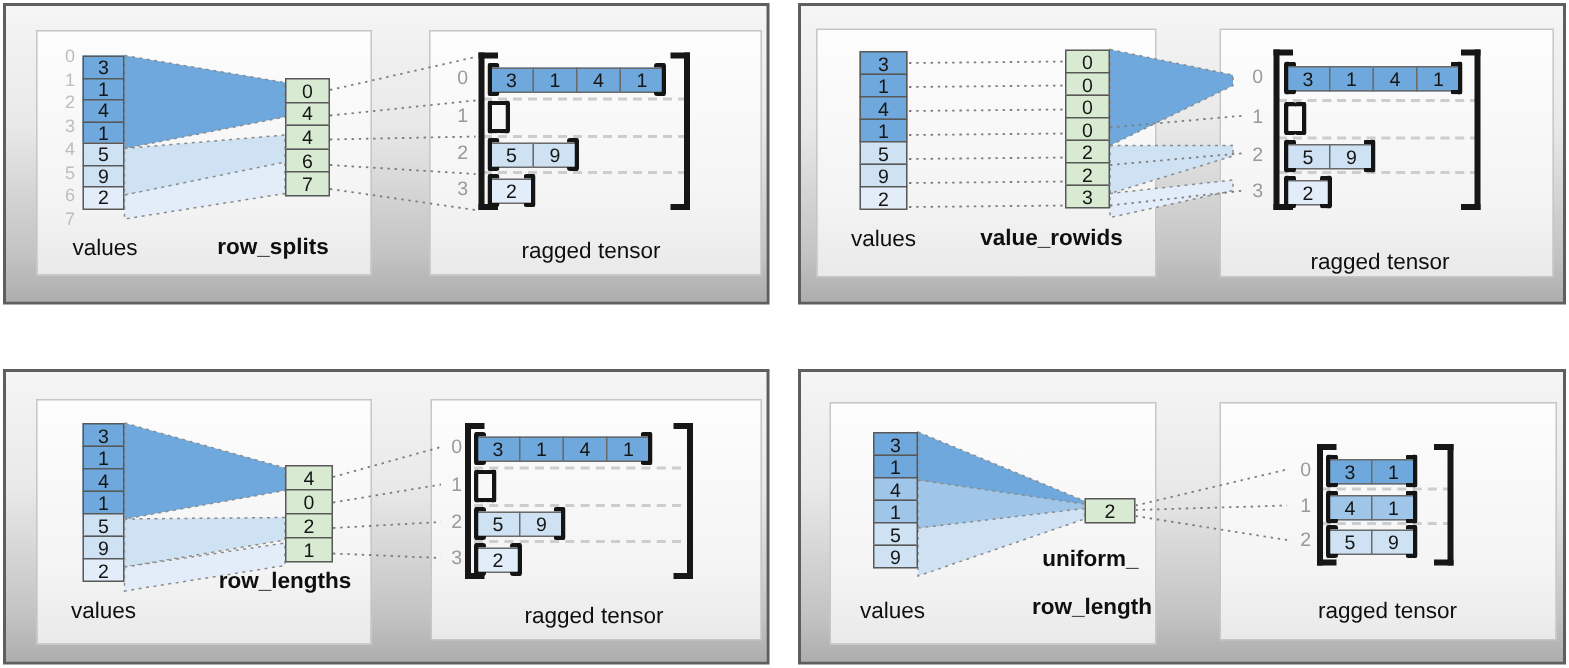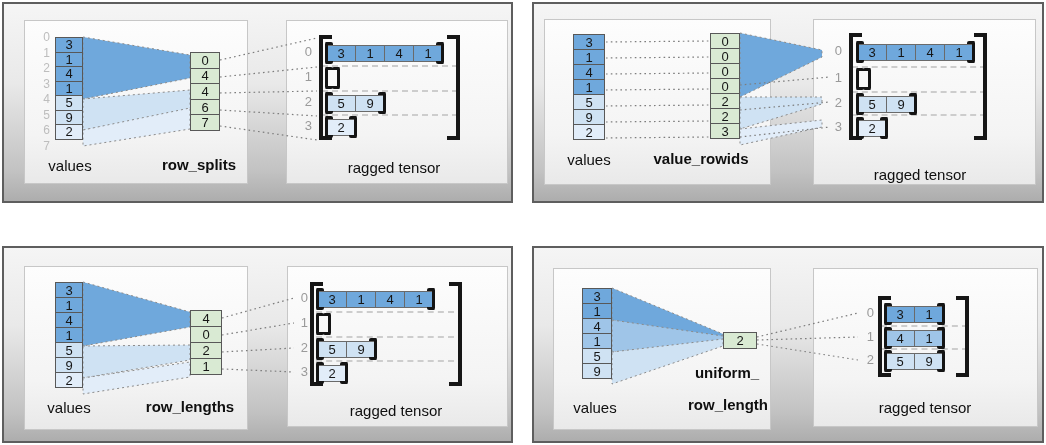--- a/index.html
+++ b/index.html
@@ -159,21 +159,21 @@
     <span class="rb rb-r"></span>
   </div>
   <div class="trow" style="left:325px;top:116px">
     <span class="rb rb-l"></span>
     <div class="rcells">
         <div class="cell s-e">2</div>
       </div>
     <span class="rb rb-r"></span>
   </div>
   <div class="plabel" style="left:70px;top:157px">values</div>
-  <div class="plabel bold" style="left:199px;top:156px">row_splits</div>
+  <div class="plabel bold" style="left:182px;top:156px">row_splits</div>
   <div class="plabel" style="left:394px;top:159px">ragged tensor</div>
 
   <div class="col" style="left:573px;top:34px;width:32px;--ch:16px">
       <div class="cell s-d">3</div>
       <div class="cell s-d">1</div>
       <div class="cell s-d">4</div>
       <div class="cell s-d">1</div>
       <div class="cell s-l">5</div>
       <div class="cell s-l">9</div>
       <div class="cell s-e">2</div>
@@ -280,21 +280,21 @@
     <span class="rb rb-r"></span>
   </div>
   <div class="trow" style="left:316px;top:362px">
     <span class="rb rb-l"></span>
     <div class="rcells">
         <div class="cell s-e">2</div>
       </div>
     <span class="rb rb-r"></span>
   </div>
   <div class="plabel" style="left:69px;top:399px">values</div>
-  <div class="plabel bold" style="left:190px;top:398px">row_lengths</div>
+  <div class="plabel bold" style="left:190px;top:379px">row_lengths</div>
   <div class="plabel" style="left:396px;top:402px">ragged tensor</div>
 
   <div class="col" style="left:582px;top:288px;width:30px;--ch:16px">
       <div class="cell s-d">3</div>
       <div class="cell s-d">1</div>
       <div class="cell s-m">4</div>
       <div class="cell s-m">1</div>
       <div class="cell s-l">5</div>
       <div class="cell s-l">9</div>
     </div>

